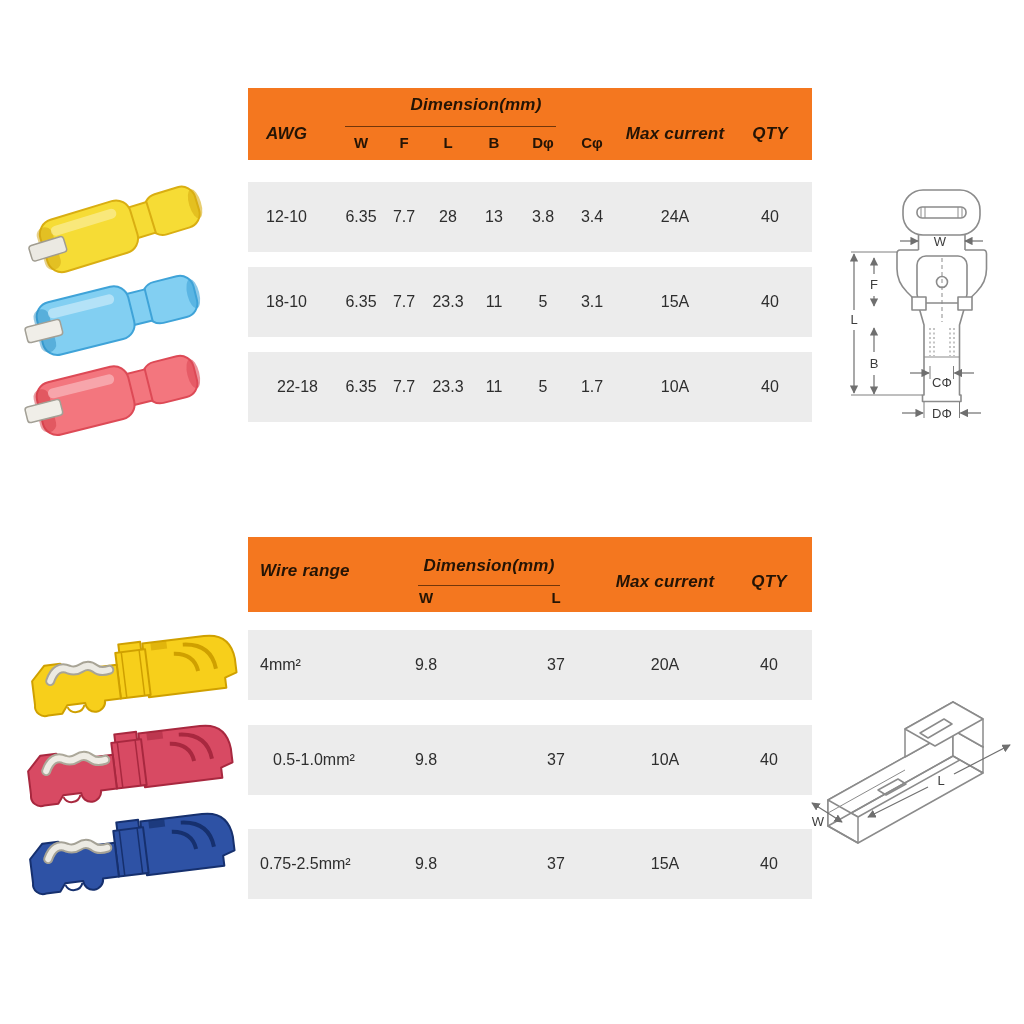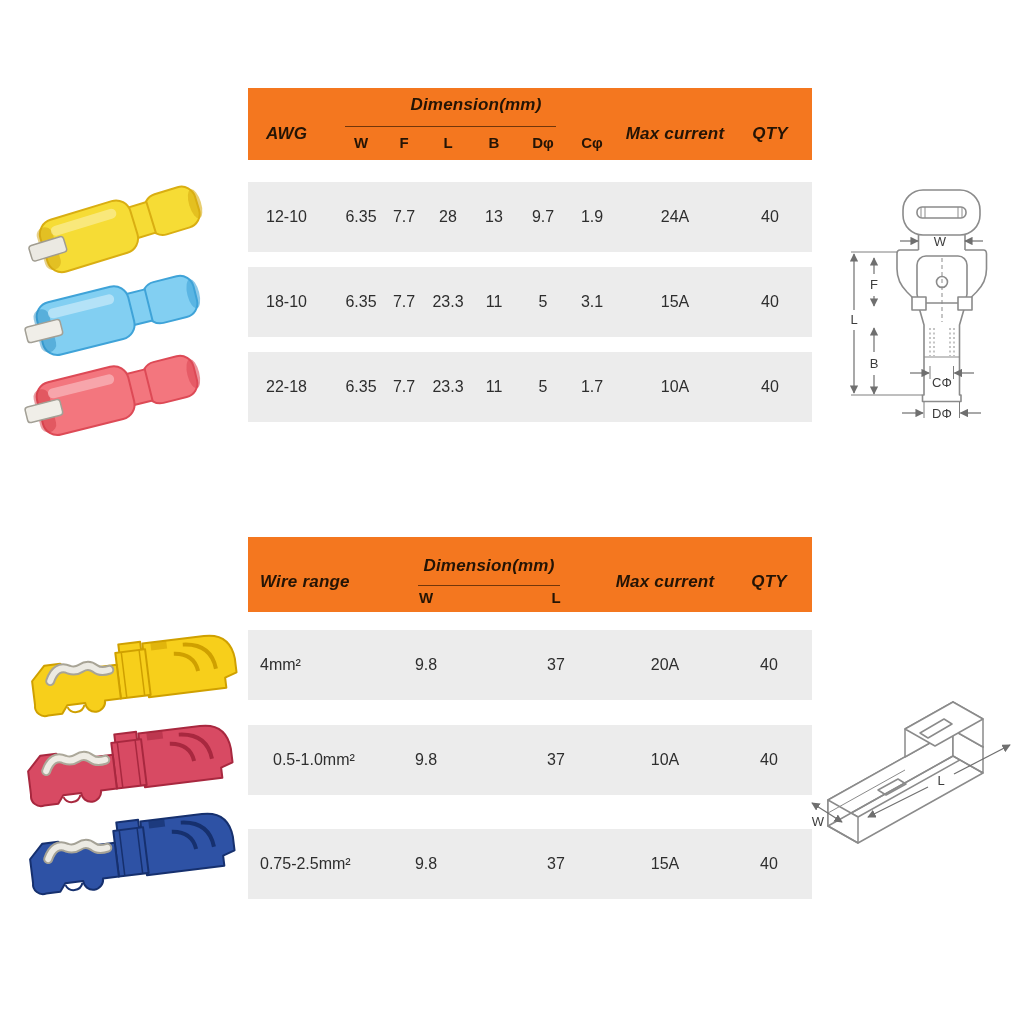--- a/index.html
+++ b/index.html
@@ -21,21 +21,21 @@
   .dim-underline{position:absolute;height:1px;background:rgba(45,20,0,.65);}
   
   .c-awg{left:18px;top:36px;}
   .cx-w{left:113px;} .cx-f{left:156px;} .cx-l{left:200px;} .cx-b{left:246px;}
   .cx-d{left:295px;} .cx-c{left:344px;} .cx-max{left:427px;} .cx-qty{left:522px;}
   .thead-spade .dimg{left:228px;top:7px;transform:translateX(-50%);}
   .thead-spade .dim-underline{left:97px;width:211px;top:38px;}
   .thead-spade .sub{top:46px;}
   .thead-spade .cx-max,.thead-spade .cx-qty{top:36px;transform:translateX(-50%);}
   
-  .c-wire{left:12px;top:35px;}
+  .c-wire{left:12px;top:24px;}
   .bx-w{left:178px;} .bx-l{left:308px;} .bx-max{left:417px;} .bx-qty{left:521px;}
   .thead-ttap .dimg{left:241px;top:19px;transform:translateX(-50%);}
   .thead-ttap .dim-underline{left:170px;width:142px;top:48px;}
   .thead-ttap .sub{top:52px;}
   .thead-ttap .bx-max,.thead-ttap .bx-qty{top:35px;transform:translateX(-50%);}
   .dlabel{font-family:"Liberation Sans",sans-serif;font-size:13px;fill:#3d3d3d;}
 </style>
 </head>
 <body>
 
@@ -89,38 +89,38 @@
       <span class="cell sub cx-c">Cφ</span>
       <span class="cell hc cx-max">Max current</span>
       <span class="cell hc cx-qty">QTY</span>
     </div>
     <div class="trow" style="top:94px">
       <span class="rowlab" style="left:18px">12-10</span>
       <span class="cell rowcell cx-w">6.35</span>
       <span class="cell rowcell cx-f">7.7</span>
       <span class="cell rowcell cx-l">28</span>
       <span class="cell rowcell cx-b">13</span>
-      <span class="cell rowcell cx-d">9.7</span>
-      <span class="cell rowcell cx-c">1.9</span>
+      <span class="cell rowcell cx-d">3.8</span>
+      <span class="cell rowcell cx-c">3.4</span>
       <span class="cell rowcell cx-max">24A</span>
       <span class="cell rowcell cx-qty">40</span>
     </div>
     <div class="trow" style="top:179px">
       <span class="rowlab" style="left:18px">18-10</span>
       <span class="cell rowcell cx-w">6.35</span>
       <span class="cell rowcell cx-f">7.7</span>
       <span class="cell rowcell cx-l">23.3</span>
       <span class="cell rowcell cx-b">11</span>
       <span class="cell rowcell cx-d">5</span>
       <span class="cell rowcell cx-c">3.1</span>
       <span class="cell rowcell cx-max">15A</span>
       <span class="cell rowcell cx-qty">40</span>
     </div>
     <div class="trow" style="top:264px">
-      <span class="rowlab" style="left:18px">22-18</span>
+      <span class="rowlab" style="left:29px">22-18</span>
       <span class="cell rowcell cx-w">6.35</span>
       <span class="cell rowcell cx-f">7.7</span>
       <span class="cell rowcell cx-l">23.3</span>
       <span class="cell rowcell cx-b">11</span>
       <span class="cell rowcell cx-d">5</span>
       <span class="cell rowcell cx-c">1.7</span>
       <span class="cell rowcell cx-max">10A</span>
       <span class="cell rowcell cx-qty">40</span>
     </div>
   </div>

